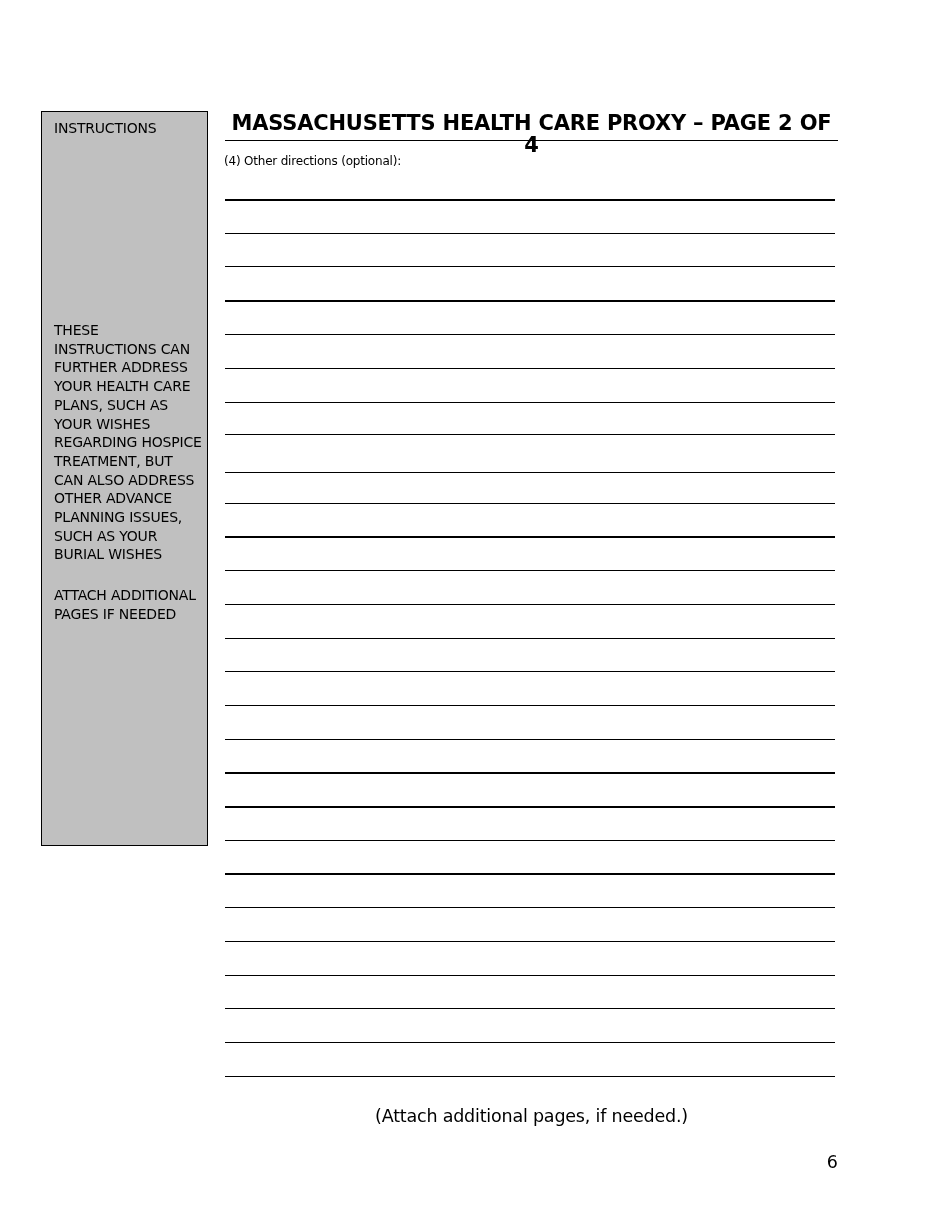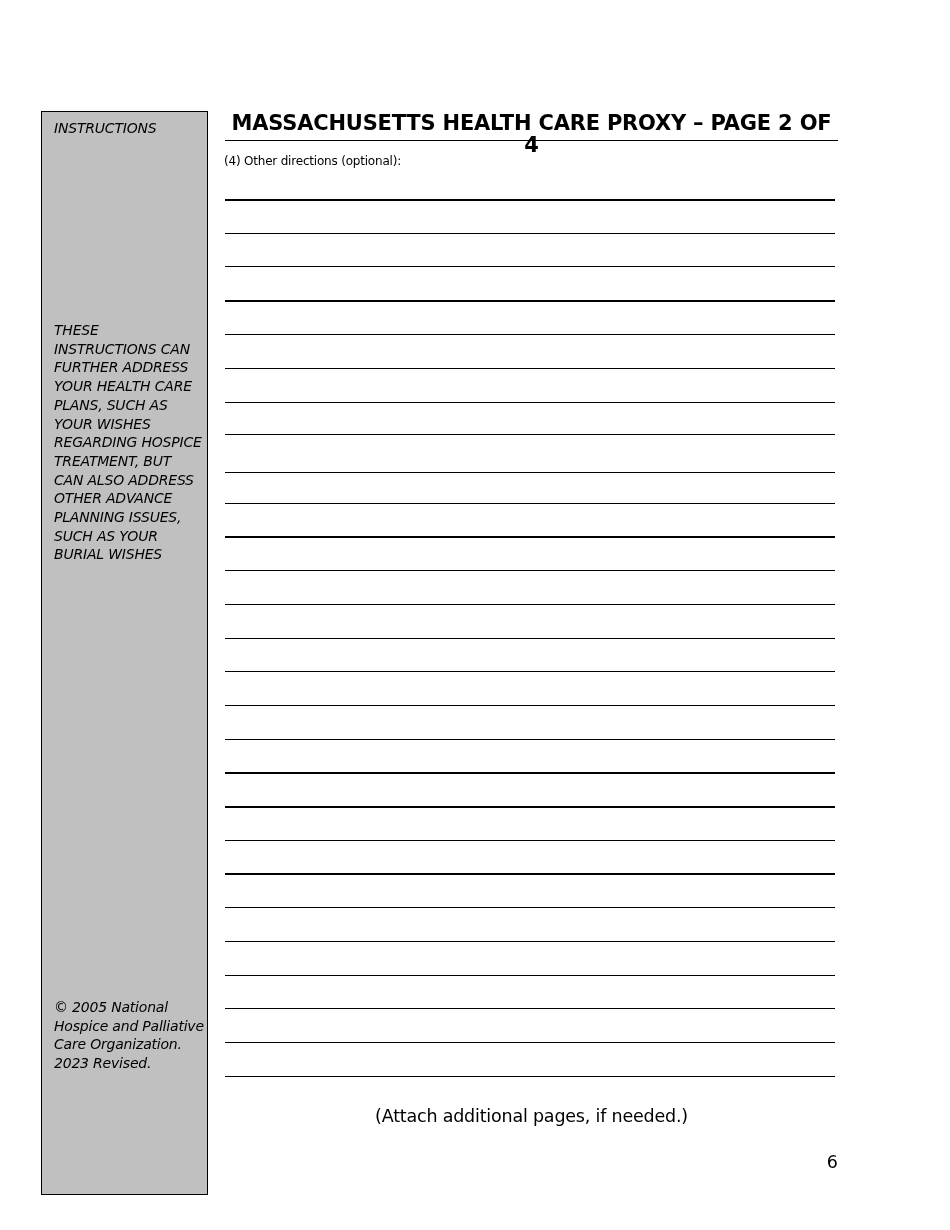--- a/index.html
+++ b/index.html
@@ -1,17 +1,17 @@
 <!DOCTYPE html>
 <html><head>
 <meta charset="utf-8">
 <style>
   html, body { margin: 0; padding: 0; background: #ffffff; }
   body { width: 950px; height: 1230px; position: relative; overflow: hidden; font-family: "DejaVu Sans", sans-serif; color: #000; }
-  .sidebar { position: absolute; left: 41px; top: 111px; width: 167px; height: 1084px; background: #c0c0c0; border: 1px solid #000; box-sizing: border-box; font-style: italic; }
+  .sidebar { position: absolute; left: 41px; top: 111px; width: 167px; height: 735px; background: #c0c0c0; border: 1px solid #000; box-sizing: border-box; }
   .sidebar .txt { position: absolute; left: 12px; width: 150px; font-size: 14px; line-height: 18.7px; letter-spacing: -0.2px; }
   .sb-title { top: 7px; }
   .sb-block1 { top: 63px; }
   .sb-block2 { top: 209px; }
   .sb-block3 { top: 474px; }
   .sb-copy { top: 886px; }
   .title { position: absolute; left: 225px; top: 112px; width: 613px; text-align: center; font-weight: bold; font-size: 21px; line-height: 22px; letter-spacing: -0.2px; }
   .title-rule { position: absolute; left: 225px; top: 140px; width: 613px; height: 1px; background: #000; }
   .section-label { position: absolute; left: 224px; top: 150px; font-size: 12px; line-height: 22px; letter-spacing: -0.2px; }
   .lines { position: absolute; left: 225px; top: 0; width: 610px; }
@@ -19,21 +19,21 @@
   .line.thick { height: 2px; }
   .attach-note { position: absolute; left: 225px; top: 1089px; width: 613px; text-align: center; font-size: 17.5px; line-height: 22px; letter-spacing: -0.2px; margin-top: 16px; }
   .page-num { position: absolute; left: 818px; top: 1151px; width: 20px; text-align: right; font-size: 17.5px; line-height: 22px; }
 </style>
 </head>
 <body>
 
 <div class="sidebar">
   <div class="txt sb-title">INSTRUCTIONS</div>
   <div class="txt sb-block2">THESE INSTRUCTIONS CAN FURTHER ADDRESS YOUR HEALTH CARE PLANS, SUCH AS YOUR WISHES REGARDING HOSPICE TREATMENT, BUT CAN ALSO ADDRESS OTHER ADVANCE PLANNING ISSUES, SUCH AS YOUR BURIAL WISHES</div>
-  <div class="txt sb-copy">© 2005 National Hospice and Palliative Care Organization. 2023 Revised.</div>
+  <div class="txt sb-block3">ATTACH ADDITIONAL PAGES IF NEEDED</div>
 </div>
 
 <div class="title">MASSACHUSETTS HEALTH CARE PROXY – PAGE 2 OF 4</div>
 <div class="title-rule"></div>
 
 <div class="section-label">(4) Other directions (optional):</div>
 
 <div class="lines">
   <div class="line thick" style="top:199px"></div>
   <div class="line" style="top:233px"></div>

